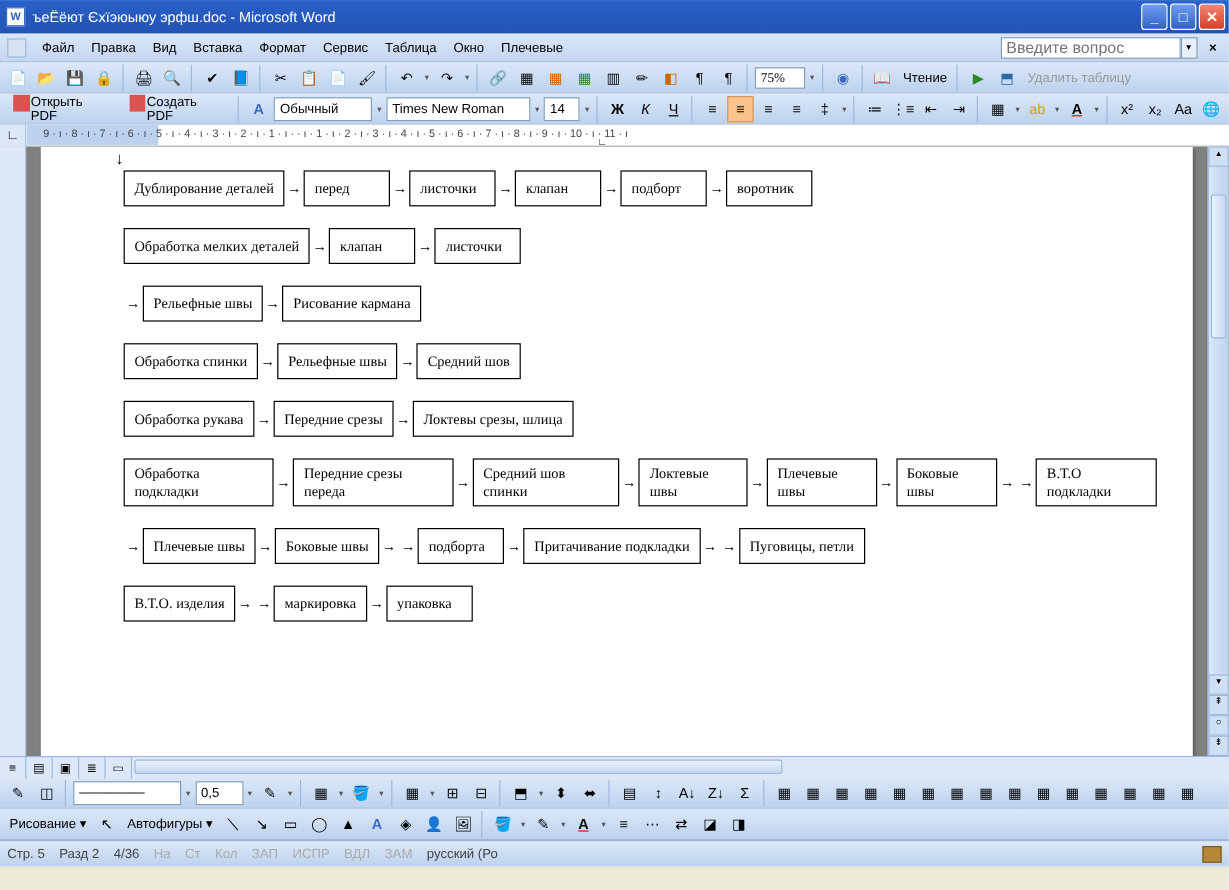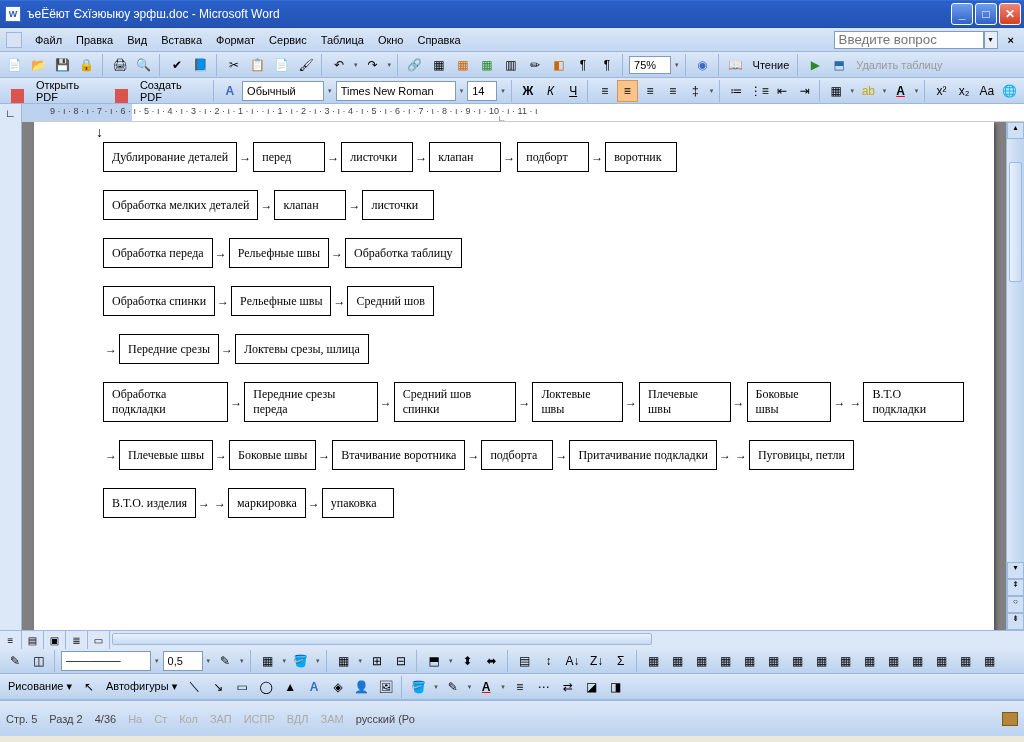--- a/index.html
+++ b/index.html
@@ -70,26 +70,26 @@
 }
 .tbtn {
   width: 22px; height: 22px;
   display: flex; align-items: center; justify-content: center;
   border: 1px solid transparent;
   font-size: 12px;
 }
 .tsep { width:3px; height:22px; border-left:1px solid #9db8dc; margin:0 2px; }
 .tdrop { font-size:7px; padding:0 2px; color:#555; }
 .ttxt { padding: 0 4px; }
-.zoom-box { border:1px solid #7f9db9; background:#fff; height:18px; padding:0 4px; display:flex; align-items:center; min-width:42px; }
+.zoom-box { border:1px solid #7f9db9; background:#fff; height:18px; padding:0 4px; display:flex; align-items:center; min-width:42px;font-family:Liberation Serif, serif; }
 .combo { border:1px solid #7f9db9; background:#fff; height:20px; padding:0 4px; display:flex; align-items:center; }
 .combo.style { min-width: 82px; }
 .combo.font { min-width: 120px; text-align: center; }
 .combo.size { min-width: 30px; }
-.pdf-btn { display:flex; align-items:flex-end; gap:12px; padding:2px 6px; border:1px solid transparent; }
+.pdf-btn { display:flex; align-items:flex-start; gap:1px; padding:2px 6px; border:1px solid transparent; }
 .pdf-btn .ico { width:14px; height:14px; background:#d9534f; }
 
 .ruler {
   height: 18px;
   background: #fff;
   border-bottom: 1px solid #ccc;
   position: relative;
   display:flex;
 }
 .ruler .corner { width:22px; height:18px; background:#dce8f8; border-right:1px solid #9db8dc; display:flex;align-items:center;justify-content:center; }
@@ -140,21 +140,21 @@
 .vscroll .navbtns .btn { height:17px; }
 
 .hscroll-row { height:18px; background:#dce8f8; display:flex; border-top:1px solid #9db8dc; }
 .viewbtns { display:flex; }
 .viewbtns .vbtn { width:22px; height:18px; border-right:1px solid #9db8dc; display:flex;align-items:center;justify-content:center; font-size:10px; }
 .hscroll { flex:1; position:relative; background:#dce8f8; }
 .hscroll .thumb { position:absolute; top:2px; left:2px; width:540px; height:12px; background:linear-gradient(to bottom,#e9f2fc,#c8dbf3); border:1px solid #9db8dc; border-radius:2px; }
 
 .bottom-toolbars { }
 .statusbar {
-  height: 36px;
+  height: 22px;
   background: linear-gradient(to bottom,#dce8f8,#bcd2ee);
   border-top:1px solid #9db8dc;
   display:flex;
   align-items:center;
   padding:0 6px;
   gap:12px;
   font-size:11px;
 }
 .statusbar .cell { color:#444; }
 .statusbar .cell.dim { color:#aaa; }
@@ -177,21 +177,21 @@
 <div class="menubar">
   <div class="logo"></div>
   <div class="item"><span>Файл</span></div>
   <div class="item"><span>Правка</span></div>
   <div class="item"><span>Вид</span></div>
   <div class="item"><span>Вставка</span></div>
   <div class="item"><span>Формат</span></div>
   <div class="item"><span>Сервис</span></div>
   <div class="item"><span>Таблица</span></div>
   <div class="item"><span>Окно</span></div>
-  <div class="item"><span>Справка</span></div>
+  <div class="item"><span>Плечевые</span></div>
   <input class="qbox" placeholder="Введите вопрос" style="">
   <div class="qdrop">▾</div>
   <div class="x">×</div>
 </div>
 
 <div class="toolbar">
   <div class="tbtn">📄</div>
   <div class="tbtn">📂</div>
   <div class="tbtn">💾</div>
   <div class="tbtn">🔒</div>
@@ -295,21 +295,21 @@
   <div class="tbtn">x²</div>
   <div class="tbtn">x₂</div>
   <div class="tbtn">Aa</div>
   <div class="tbtn">🌐</div>
 </div>
 
 <div class="ruler">
   <div class="corner">∟</div>
   <div class="track">
     <div class="shade"></div>
-    <div class="nums" style="padding-left:28px; white-space:nowrap">9 · ı · 8 · ı · 7 · ı · 6 · ı · 5 · ı · 4 · ı · 3 · ı · 2 · ı · 1 · ı ·    · ı · 1 · ı · 2 · ı · 3 · ı · 4 · ı · 5 · ı · 6 · ı · 7 · ı · 8 · ı · 9 · ı · 10 · ı · 11 · ı</div>
+    <div class="nums" style="padding-left:14px; white-space:nowrap">9 · ı · 8 · ı · 7 · ı · 6 · ı · 5 · ı · 4 · ı · 3 · ı · 2 · ı · 1 · ı ·    · ı · 1 · ı · 2 · ı · 3 · ı · 4 · ı · 5 · ı · 6 · ı · 7 · ı · 8 · ı · 9 · ı · 10 · ı · 11 · ı</div>
     <div class="tab">∟</div>
   </div>
 </div>
 
 <div class="workspace">
   <div class="vruler"></div>
   <div class="page-area">
     <div class="page">
       <div class="flow">
         <div style="position:absolute;left:32px;top:-18px;font-size:14px">↓</div>
@@ -348,48 +348,48 @@
           <div class="flow-box">
               <span>клапан</span>
             </div>
           <div class="arrow-h"></div>
           <div class="flow-box">
               <span>листочки</span>
             </div>
         </div>
 
         <div class="flow-row">
-          <div class="flow-box wide">
-              <span>Обработка переда</span>
-            </div>
           <div class="arrow-h"></div>
           <div class="flow-box">
               <span>Рельефные швы</span>
             </div>
           <div class="arrow-h"></div>
           <div class="flow-box">
-              <span>Обработка таблицу</span>
+              <span>Рисование кармана</span>
             </div>
         </div>
 
         <div class="flow-row">
           <div class="flow-box wide">
               <span>Обработка спинки</span>
             </div>
           <div class="arrow-h"></div>
           <div class="flow-box">
               <span>Рельефные швы</span>
             </div>
           <div class="arrow-h"></div>
           <div class="flow-box">
               <span>Средний шов</span>
             </div>
         </div>
 
         <div class="flow-row">
+          <div class="flow-box wide">
+              <span>Обработка рукава</span>
+            </div>
           <div class="arrow-h"></div>
           <div class="flow-box">
               <span>Передние срезы</span>
             </div>
           <div class="arrow-h"></div>
           <div class="flow-box">
               <span>Локтевы срезы, шлица</span>
             </div>
         </div>
 
@@ -427,23 +427,20 @@
         <div class="flow-row">
           <div class="arrow-h"></div>
           <div class="flow-box">
               <span>Плечевые швы</span>
             </div>
           <div class="arrow-h"></div>
           <div class="flow-box">
               <span>Боковые швы</span>
             </div>
           <div class="arrow-h"></div>
-          <div class="flow-box">
-              <span>Втачивание воротника</span>
-            </div>
           <div class="arrow-h"></div>
           <div class="flow-box">
               <span>подборта</span>
             </div>
           <div class="arrow-h"></div>
           <div class="flow-box">
               <span>Притачивание подкладки</span>
             </div>
           <div class="arrow-h"></div>
           <div class="arrow-h"></div>

